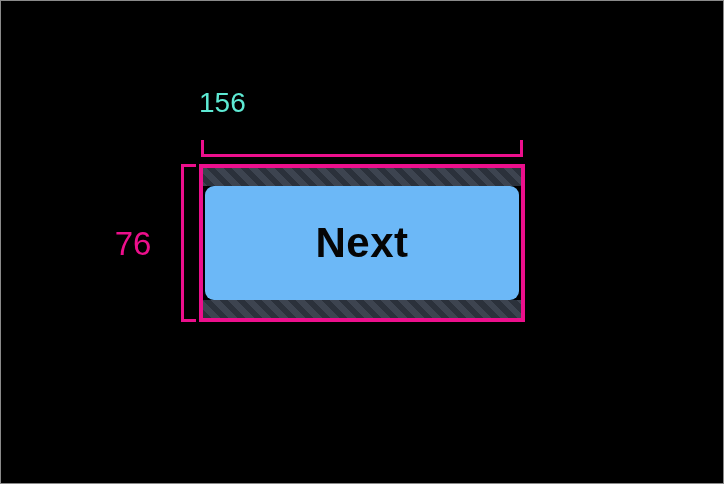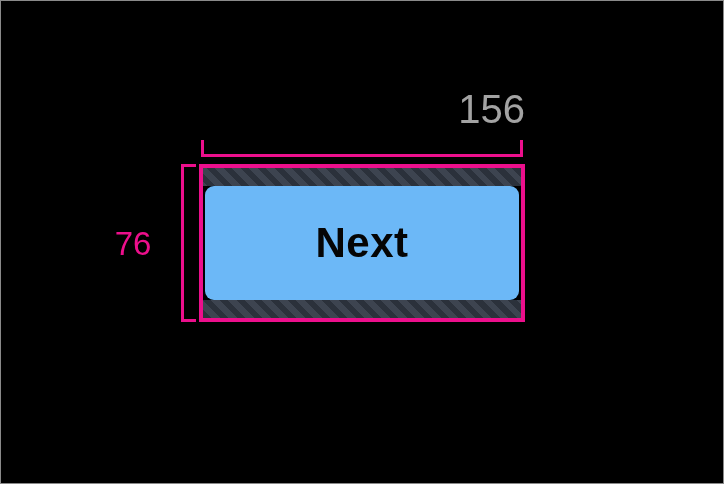--- a/index.html
+++ b/index.html
@@ -92,23 +92,23 @@
     border-bottom: none;
     
     transform: scaleY(-1);
     pointer-events: none;
   }
   #width-value {
     position: absolute;
     left: 198px;
     top: 88px;
     width: 326px;
-    text-align: right;
-    color: #a3a3a3;
-    font-size: 40px;
+    text-align: left;
+    color: #5eead4;
+    font-size: 28px;
     line-height: 1;
     font-family: "Liberation Sans", sans-serif;
   }
 
   
   #height-dimension {
     position: absolute;
     left: 180px;
     top: 163px;
     width: 15px;

